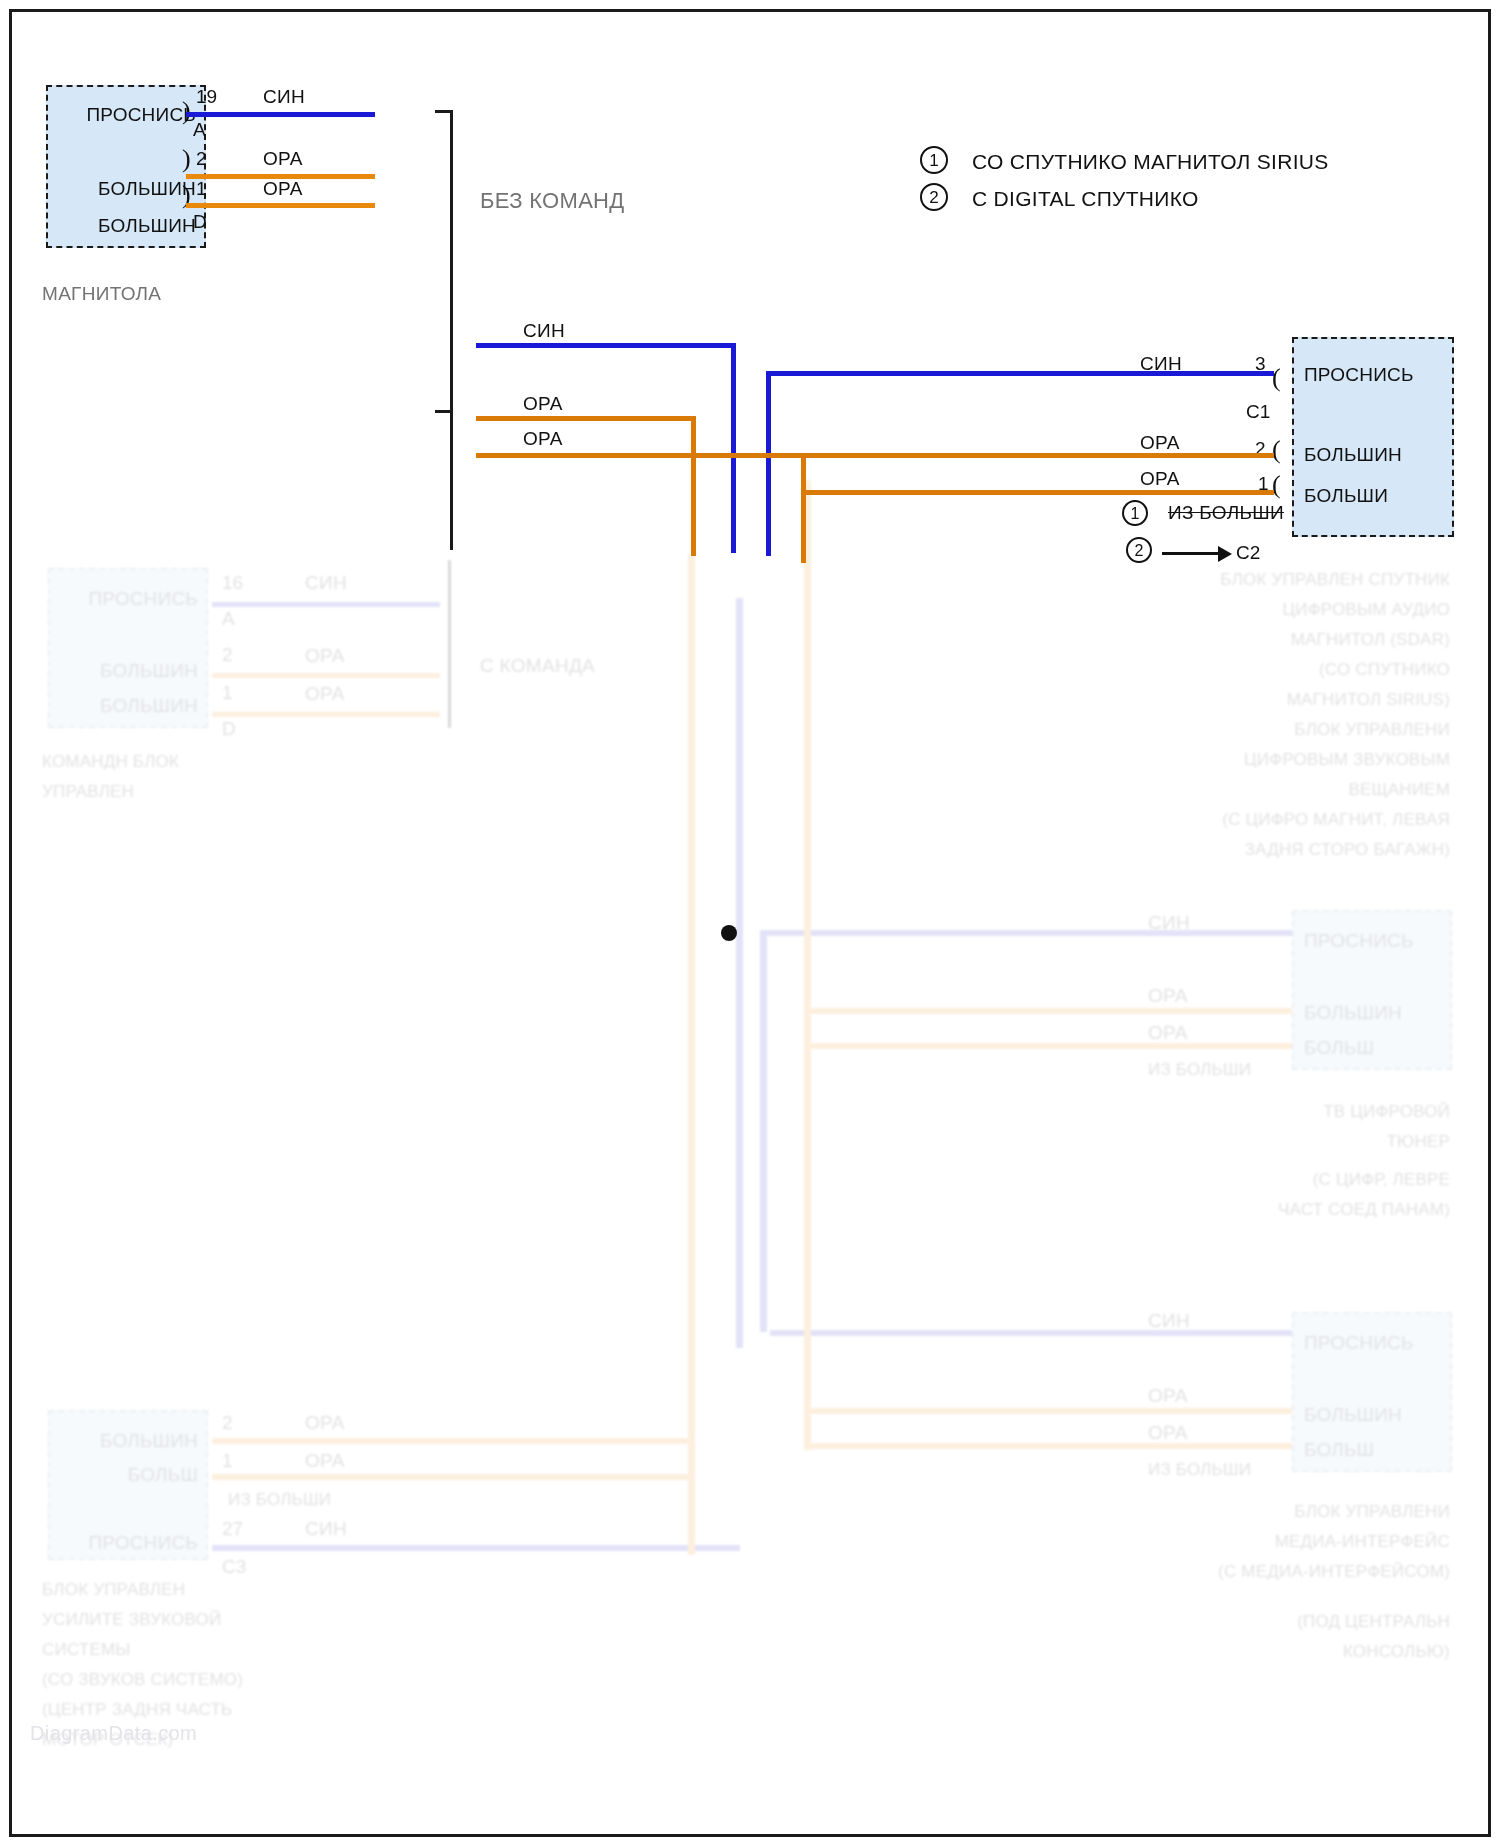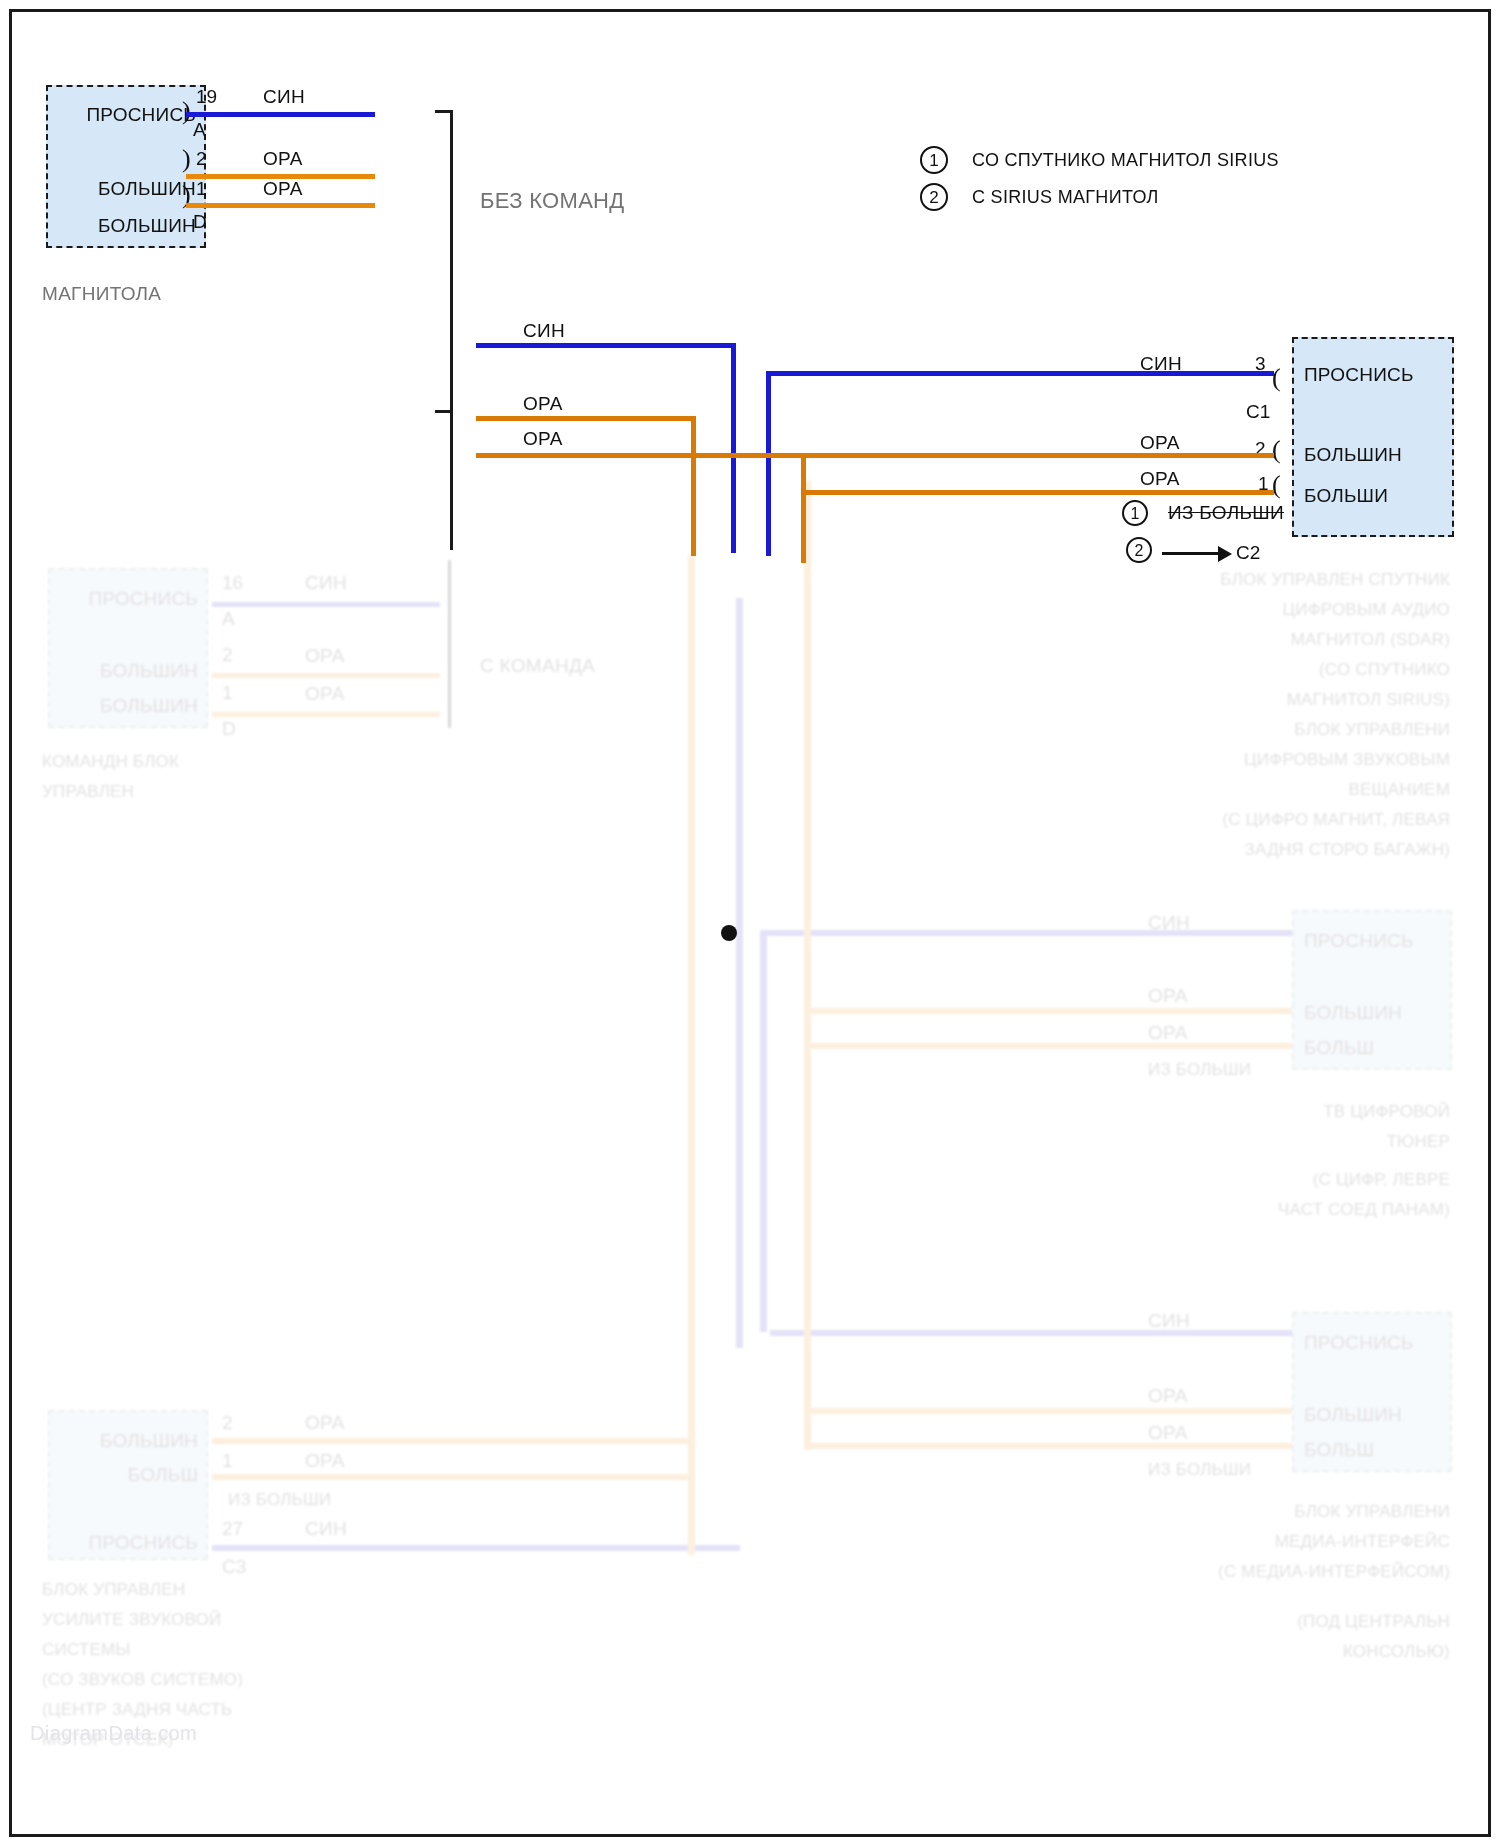--- a/index.html
+++ b/index.html
@@ -21,21 +21,21 @@
 
   .wlabel{position:absolute;font-size:19px;color:#111;white-space:nowrap;letter-spacing:.3px;}
   .pin{position:absolute;font-size:19px;color:#111;white-space:nowrap;}
 
   .brace{position:absolute;font-size:26px;color:#111;line-height:1;font-family:"Liberation Serif",serif;}
 
   .bigbrace{position:absolute;width:22px;border-left:3px solid #1a1a1a;box-sizing:border-box;}
 
   .legend-num{position:absolute;width:28px;height:28px;border:2px solid #111;border-radius:50%;
     font-size:17px;line-height:25px;text-align:center;color:#111;box-sizing:border-box;}
-  .legend-txt{position:absolute;font-size:18px;color:#111;white-space:nowrap;letter-spacing:.3px;text-align:right;}
+  .legend-txt{position:absolute;font-size:21px;color:#111;white-space:nowrap;letter-spacing:.3px;text-align:right;}
 
   .cap{position:absolute;font-size:19px;color:#737373;white-space:nowrap;letter-spacing:.3px;}
 
   .strike{text-decoration:line-through;}
   .jdot{position:absolute;width:16px;height:16px;border-radius:50%;background:#111;}
 
   
   #ghost{position:absolute;left:0;top:0;width:1500px;height:1846px;opacity:.16;filter:blur(1.1px);}
   #ghost .blk{background:#cfe3f5;}
   #ghost .blk.dash{border-color:#8aa;}
@@ -192,21 +192,21 @@
 
   <div class="bigbrace" style="left:450px;top:110px;height:440px;"></div>
   <div class="wire h" style="left:435px;top:110px;width:18px;height:3px;background:#1a1a1a;"></div>
   <div class="wire h" style="left:435px;top:410px;width:18px;height:3px;background:#1a1a1a;"></div>
 
   <div class="cap" style="left:480px;top:188px;font-size:22px;">БЕЗ КОМАНД</div>
 
   <div class="legend-num" style="left:920px;top:146px;">1</div>
   <div class="legend-txt" style="left:972px;top:150px;">СО СПУТНИКО МАГНИТОЛ SIRIUS</div>
   <div class="legend-num" style="left:920px;top:183px;">2</div>
-  <div class="legend-txt" style="left:972px;top:187px;">С SIRIUS МАГНИТОЛ</div>
+  <div class="legend-txt" style="left:972px;top:187px;">С DIGITAL СПУТНИКО</div>
 
   <div class="wlabel" style="left:523px;top:320px;">СИН</div>
   <div class="wire h blue" style="left:476px;top:343px;width:260px;"></div>
 
   <div class="wlabel" style="left:523px;top:393px;">OPA</div>
   <div class="wire h orange2" style="left:476px;top:416px;width:220px;"></div>
 
   <div class="wlabel" style="left:523px;top:428px;">OPA</div>
   <div class="wire h orange2" style="left:476px;top:453px;width:330px;"></div>
 

